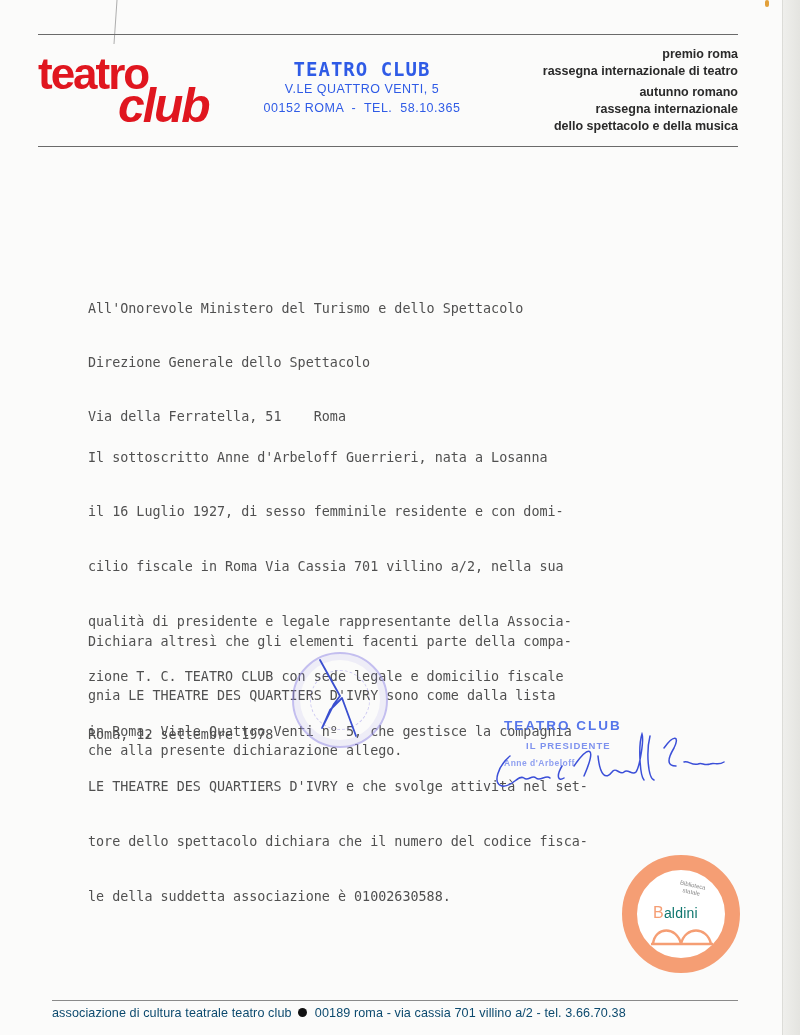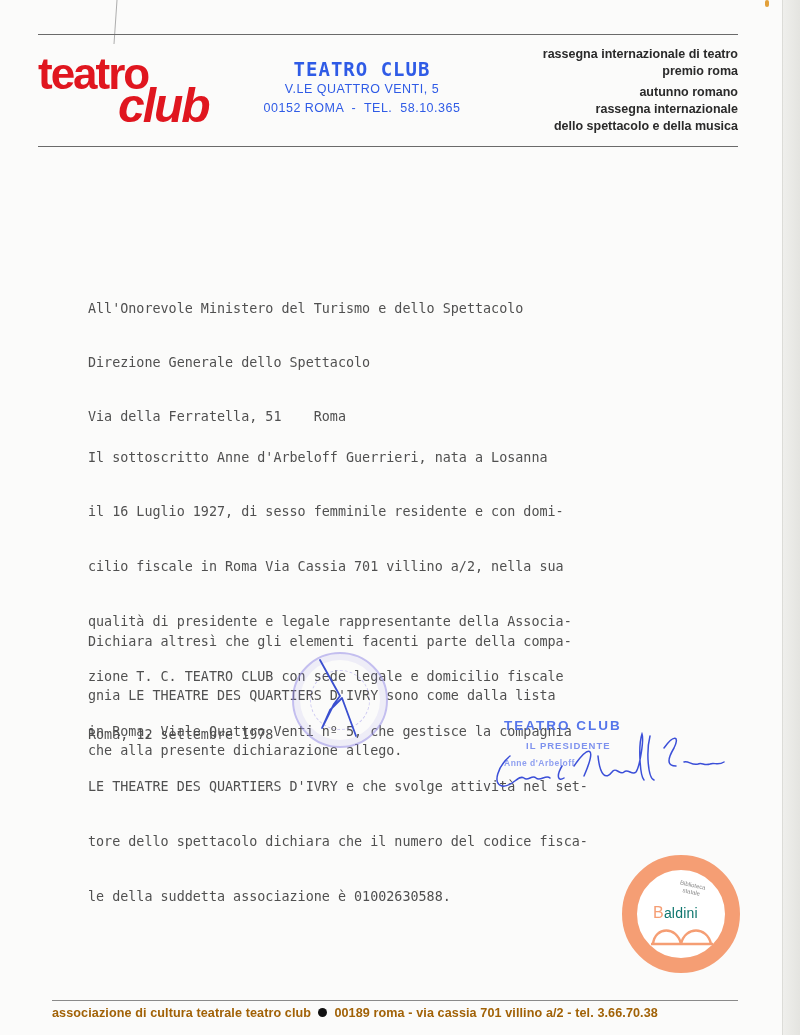--- a/index.html
+++ b/index.html
@@ -77,21 +77,21 @@
     position: absolute; left: 40px; top: 12px; font-size: 6px; line-height: 7px; color: #888;
     transform: rotate(12deg); text-align: center; width: 30px;
   }
   .baldini .name {
     position: absolute; left: 16px; top: 34px; font-size: 14px; color: #8a8a8a; letter-spacing: 0.2px;
   }
   .baldini .name span { color: #f59e74; font-size: 16px; }
   .baldini svg { position: absolute; left: 12px; top: 52px; }
   .footer {
     position: absolute; left: 52px; top: 1006px; width: 700px;
-    font-weight: bold; font-size: 12.6px; color: #a16207; letter-spacing: 0.1px; white-space: nowrap;
+    font-weight: normal; font-size: 12.6px; color: #0c4a6e; letter-spacing: 0.1px; white-space: nowrap;
   }
   .footer .dot { display: inline-block; width: 9px; height: 9px; background: #111; border-radius: 50%; margin: 0 4px 0 3px; vertical-align: 0px; }
   .pencil { position: absolute; left: 112px; top: 0; }
   .speck { position: absolute; left: 765px; top: 0; width: 4px; height: 7px; background: #e2a03a; border-radius: 2px; }
 </style>
 </head>
 <body>
 
 <div class="page">
 
@@ -108,22 +108,22 @@
     <div class="l2">club</div>
   </div>
 
   <div class="addr">
     <div class="t">TEATRO CLUB</div>
     <div class="s">V.LE QUATTRO VENTI, 5</div>
     <div class="s" style="white-space:pre;">00152 ROMA  -  TEL.  58.10.365</div>
   </div>
 
   <div class="events">
+    <div>premio roma</div>
     <div>rassegna internazionale di teatro</div>
-    <div>premio roma</div>
     <div class="gap"></div>
     <div>autunno romano</div>
     <div>rassegna internazionale</div>
     <div>dello spettacolo e della musica</div>
   </div>
 
   <div class="type" style="top:264px; line-height:18px;">
     <div>All'Onorevole Ministero del Turismo e dello Spettacolo</div>
     <div>Direzione Generale dello Spettacolo</div>
     <div>Via della Ferratella, 51    Roma</div>

